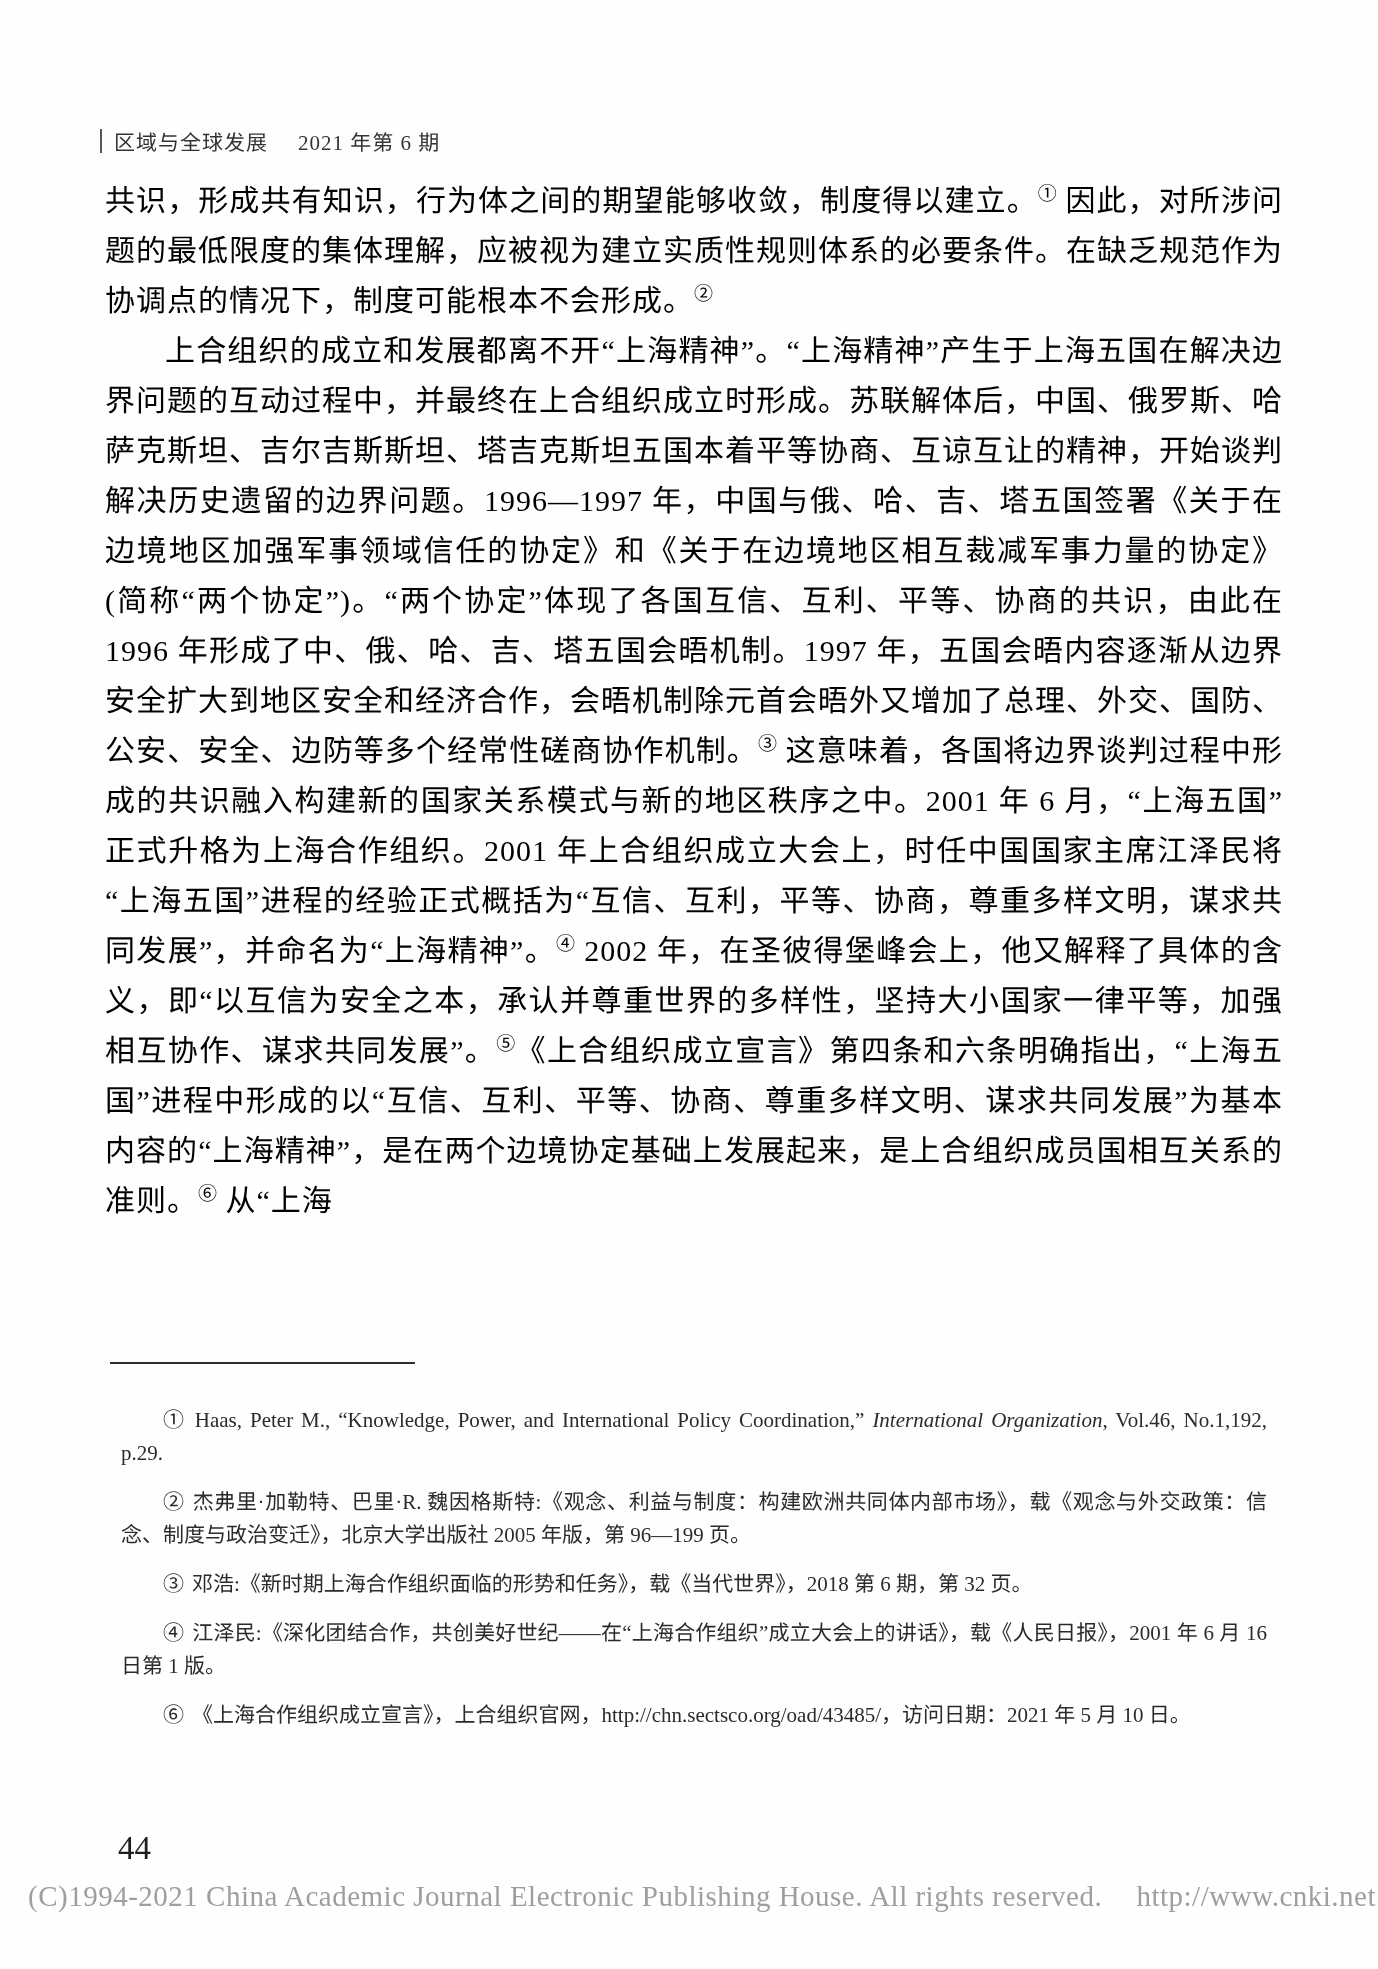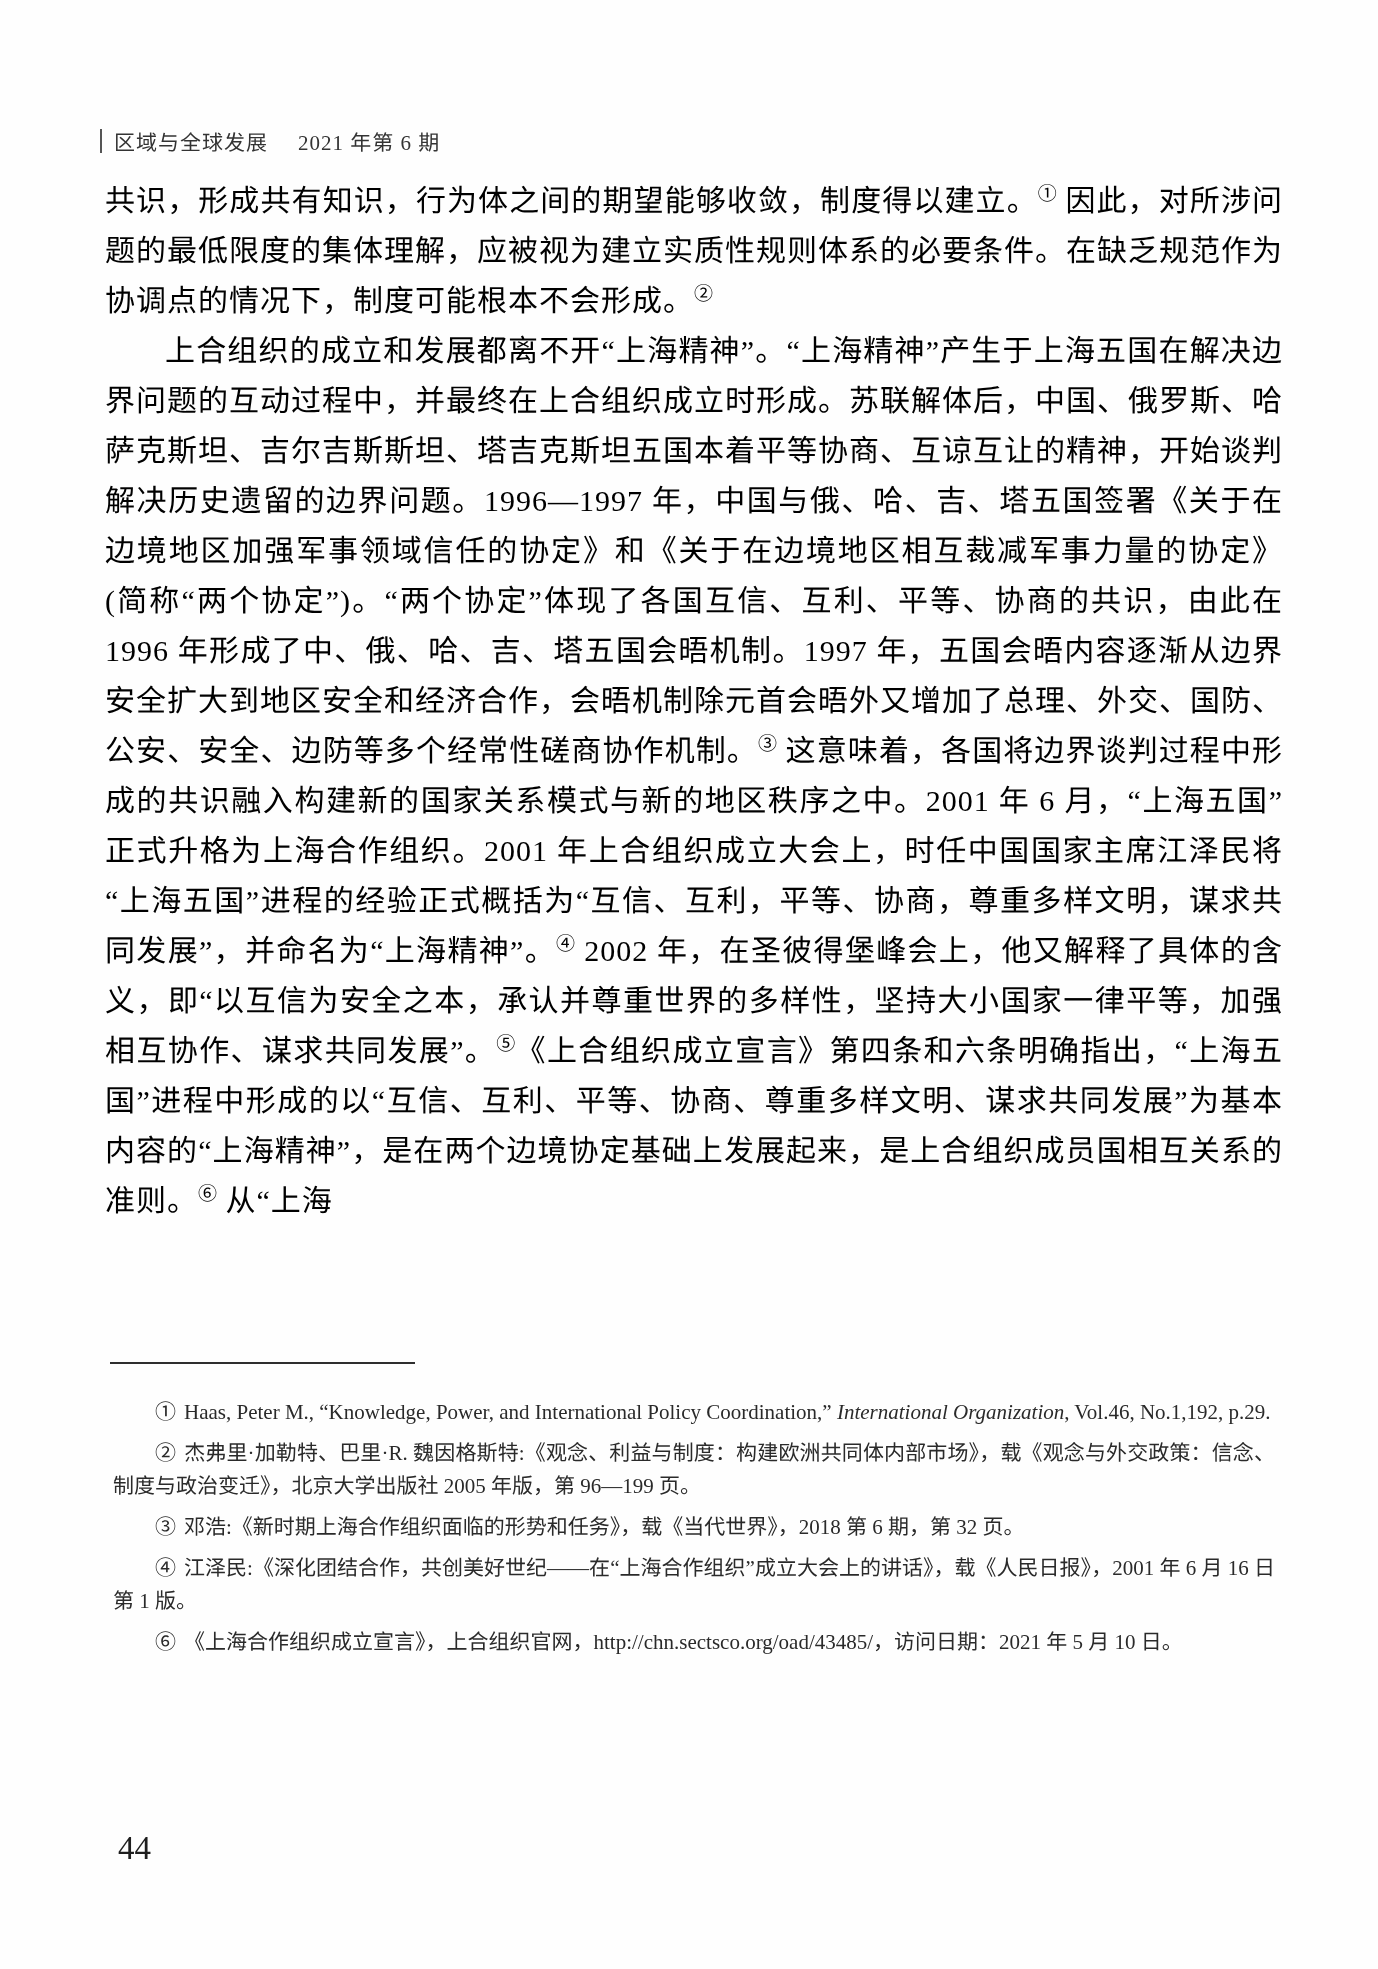--- a/index.html
+++ b/index.html
@@ -66,21 +66,21 @@
   .footnotes {
     position: absolute;
     top: 1388px;
     left: 105px;
     width: 1178px;
     font-size: 21px;
     line-height: 33px;
     text-align: justify;
     color: #2a2a2a;
   }
-  .footnote { margin: 8px; text-indent: 2em; }
+  .footnote { margin: 16px; text-indent: 2em; }
   .fn-marker { margin-right: 8px; }
 
   
   .page-number {
     position: absolute;
     top: 1830px;
     left: 118px;
     font-size: 33px;
     color: #1e1e1e;
   }
@@ -121,14 +121,18 @@
   <section class="footnotes">
       <p class="footnote"><span class="fn-marker">①</span><span>Haas, Peter M., “Knowledge, Power, and International Policy Coordination,” </span><span style="font-style: italic;">International Organization</span><span>, Vol.46, No.1,192, p.29.</span></p>
       <p class="footnote"><span class="fn-marker">②</span><span>杰弗里·加勒特、巴里·R. 魏因格斯特:《观念、利益与制度：构建欧洲共同体内部市场》，载《观念与外交政策：信念、制度与政治变迁》，北京大学出版社 2005 年版，第 96—199 页。</span></p>
       <p class="footnote"><span class="fn-marker">③</span><span>邓浩:《新时期上海合作组织面临的形势和任务》，载《当代世界》，2018 第 6 期，第 32 页。</span></p>
       <p class="footnote"><span class="fn-marker">④</span><span>江泽民:《深化团结合作，共创美好世纪——在“上海合作组织”成立大会上的讲话》，载《人民日报》，2001 年 6 月 16 日第 1 版。</span></p>
       <p class="footnote"><span class="fn-marker">⑥</span><span>《上海合作组织成立宣言》，上合组织官网，http://chn.sectsco.org/oad/43485/，访问日期：2021 年 5 月 10 日。</span></p>
     </section>
 
   <div class="page-number">44</div>
 
+  <footer class="cnki-footer">
+    <span>(C)1994-2021 China Academic Journal Electronic Publishing House. All rights reserved.</span>
+    <span>http://www.cnki.net</span>
+  </footer>
 
 </div>
 
 </body></html>

